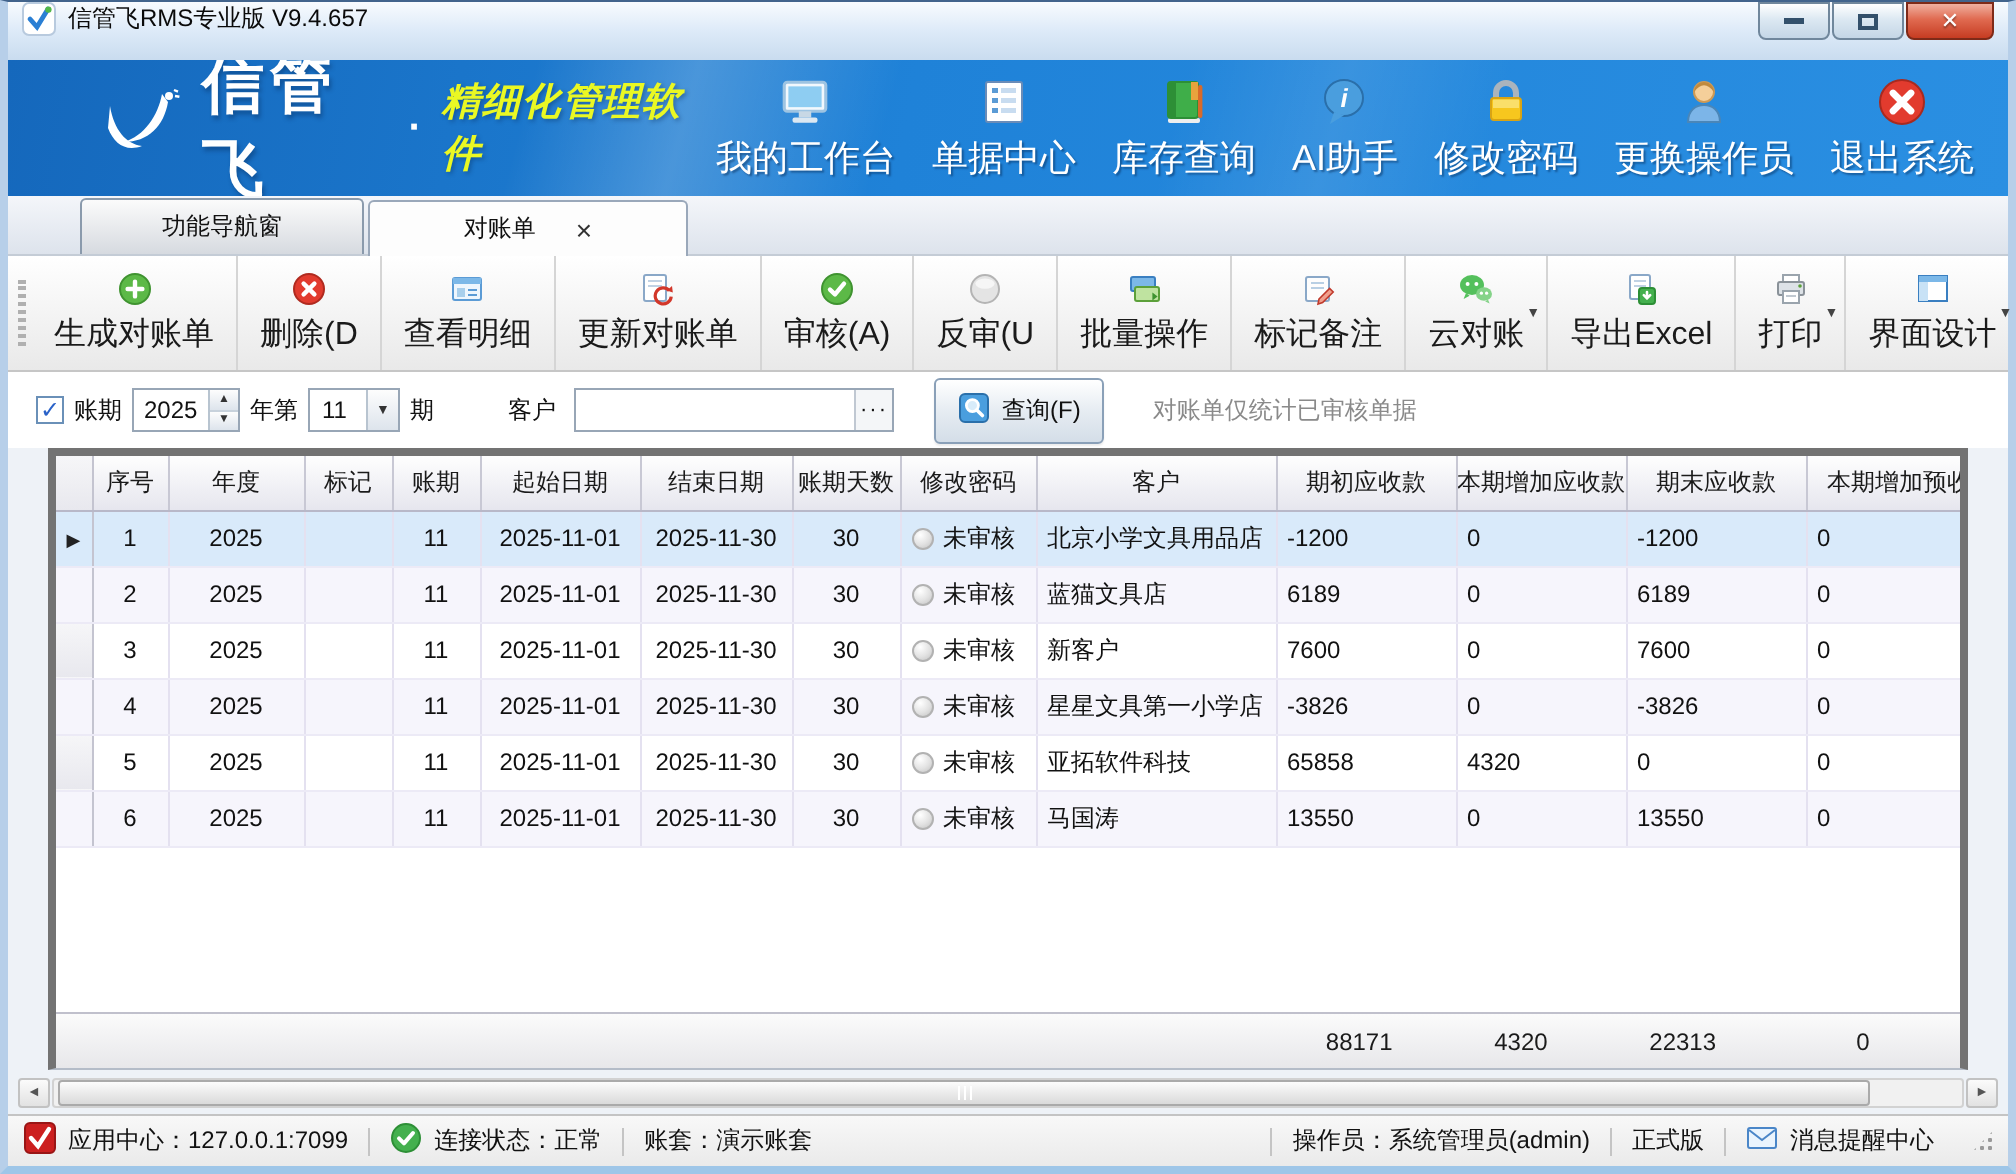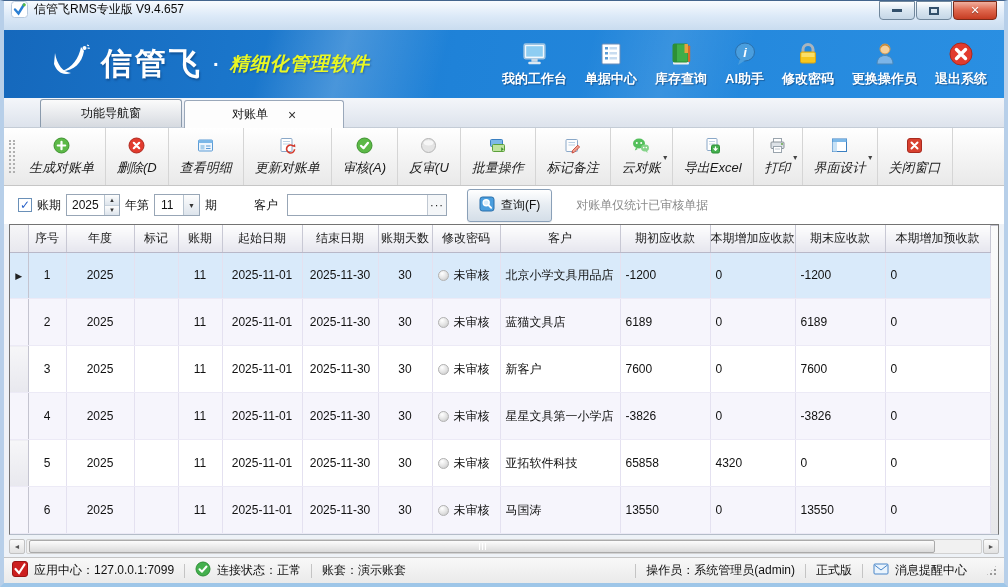--- a/index.html
+++ b/index.html
@@ -24,56 +24,56 @@
   .banner { height:68px; flex:0 0 68px; background:linear-gradient(100deg,#1568bc,#1f82d8 45%,#2a8fe2); position:relative; display:flex; align-items:center; overflow:hidden; }
   .banner::before { content:""; position:absolute; inset:0; pointer-events:none;
     background:linear-gradient(105deg,transparent 26%,rgba(255,255,255,.20) 34%,transparent 44%,transparent 58%,rgba(255,255,255,.10) 66%,transparent 74%); }
   .brand { display:flex; align-items:center; margin-left:44px; gap:9px; z-index:1; }
   .brand-name { color:#fff; font-size:31px; font-weight:bold; letter-spacing:3px; text-shadow:1px 2px 2px rgba(0,30,70,.35); }
   .brand-dot { color:#fff; font-size:20px; font-weight:bold; margin:0 1px; }
   .brand-slogan { color:#eaf823; font-size:19px; font-weight:bold; font-style:italic; text-shadow:1px 1px 2px rgba(0,30,70,.35); letter-spacing:1px; }
   .banner-nav { margin-left:auto; margin-right:8px; display:flex; align-items:flex-end; z-index:1; }
   .bnav-item { display:flex; flex-direction:column; align-items:center; gap:2px; padding:3px 9px; cursor:pointer; }
   .bnav-icon { height:27px; display:flex; align-items:center; justify-content:center; }
-  .bnav-label { color:#fff; font-weight:bold; font-size:13px; text-shadow:1px 1px 1px rgba(0,30,70,.45); white-space:nowrap; }
+  .bnav-label { color:#fff; font-weight:normal; font-size:18px; text-shadow:1px 1px 1px rgba(0,30,70,.45); white-space:nowrap; }
   
   .tabbar { height:30px; flex:0 0 30px; background:linear-gradient(#f4f6fa,#dde3ec); display:flex; align-items:flex-end; padding-left:36px; border-bottom:1px solid #c4ccd6; }
   .tab { height:28px; display:flex; align-items:center; justify-content:center; padding:0 26px; margin-right:2px;
     border:1px solid #8a9aac; border-bottom:none; border-radius:3px 3px 0 0; font-size:12px; cursor:pointer; white-space:nowrap; }
   .tab.inactive { background:linear-gradient(#fbfbfb,#d6dae0); min-width:142px; }
   .tab.active { background:#fdfdfd; min-width:160px; position:relative; top:1px; border-color:#9aa8ba; }
   .tab-close { margin-left:20px; font-size:14px; color:#333; line-height:10px; cursor:pointer; }
   
   .toolbar { height:58px; flex:0 0 58px; background:linear-gradient(#ffffff,#e9e9e9); border-bottom:1px solid #c6c6c6; display:flex; align-items:stretch; padding-left:3px; }
   .tb-grip { width:6px; margin:12px 3px 12px 2px; border-left:2px dotted #b0b0b0; border-right:2px dotted #b0b0b0; }
   .tb-btn { position:relative; display:flex; flex-direction:column; align-items:center; justify-content:center; gap:4px;
     padding:0 11px; border-right:1px solid #d5d5d5; cursor:pointer; white-space:nowrap; }
   .tb-icon { height:18px; display:flex; align-items:center; }
-  .tb-label { font-size:13px; color:#1a1a1a;font-style:italic; }
+  .tb-label { font-size:16px; color:#1a1a1a; }
   .tb-caret { position:absolute; right:3px; top:50%; transform:translateY(-50%); font-size:7px; color:#444; }
   
   .filterbar { height:38px; flex:0 0 38px; background:#fff; display:flex; align-items:center; padding-left:14px; }
   .flabel { margin:0 5px; white-space:nowrap; }
   .checkbox { width:14px; height:14px; border:1px solid #6a90b8; background:#fff; color:#2a62c8; font-size:12px; line-height:12px; text-align:center; font-weight:bold; cursor:pointer; }
   .spinbox, .dropdown, .textbox { display:flex; border:1px solid #98a6b6; height:22px; background:#fff; }
   .spin-value { width:37px; display:flex; align-items:center; padding-left:5px; }
   .spin-btns { width:15px; display:flex; flex-direction:column; border-left:1px solid #b8c4d0; }
   .spin-btn { flex:1; font-size:6px; color:#333; display:flex; align-items:center; justify-content:center; background:linear-gradient(#fdfdfd,#dde4ec); cursor:pointer; }
   .spin-btn + .spin-btn { border-top:1px solid #c8d2dc; }
   .dropdown { width:46px; }
   .dd-value { flex:1; display:flex; align-items:center; padding-left:6px; }
   .dd-btn { width:16px; border-left:1px solid #b8c4d0; background:linear-gradient(#fdfdfd,#dde4ec); display:flex; align-items:center; justify-content:center; font-size:7px; color:#333; cursor:pointer; }
   .textbox { width:160px; margin-left:4px; }
   .textbox input { flex:1; border:none; outline:none; padding:0 4px; font:inherit; min-width:0; }
   .ellipsis-btn { width:19px; display:flex; align-items:center; justify-content:center; border-left:1px solid #c0c8d2; background:#f4f6f8; font-size:11px; letter-spacing:1px; cursor:pointer; }
   .search-btn { margin-left:20px; display:flex; align-items:center; gap:6px; height:33px; padding:0 11px;
     border:1px solid #8aa0b8; border-radius:3px; background:linear-gradient(#ffffff,#e6ecf2 50%,#d4dee8); cursor:pointer; box-shadow:0 1px 1px rgba(0,0,0,.08); }
   .filter-hint { color:#8a8a8a; margin-left:24px; white-space:nowrap; }
   
-  .grid-area { flex:1; margin:0 5px; background:#fff; border:1px solid #737373; border-bottom:1px solid #b4bcc8; display:flex; flex-direction:row; overflow:hidden; }
+  .grid-area { flex:1; margin:0 20px; background:#fff; border:4px solid #737373; border-bottom:1px solid #b4bcc8; display:flex; flex-direction:column; overflow:hidden; }
   table.grid { border-collapse:collapse; table-layout:fixed; width:980px; flex:0 0 auto; }
   .grid th { height:27px; background:linear-gradient(#fefefe,#e6e6ee); border-right:1px solid #c8c8d4; border-bottom:1px solid #b8b8c8; font-weight:normal; font-size:12px; color:#1a1a1a; white-space:nowrap; overflow:hidden; }
   .grid td { height:28px; border-right:1px solid #e4e1f0; border-bottom:1px solid #eceaf6; font-size:12px; padding:0 5px; white-space:nowrap; overflow:hidden; background:#fff; }
   .grid tr.alt td { background:#f6f5fc; }
   .grid tr.selected td { background:#d9eafa; }
   .grid td.sel-cell, .grid th.sel-h { background:linear-gradient(#f6f6f8,#e8e8ee); border-right:1px solid #c4c4d0; padding:0; text-align:center; }
   .row-arrow { font-size:9px; color:#222; }
   .c-center { text-align:center; }
   .c-left { text-align:left; }
   .status-wrap { display:flex; align-items:center; gap:5px; }

